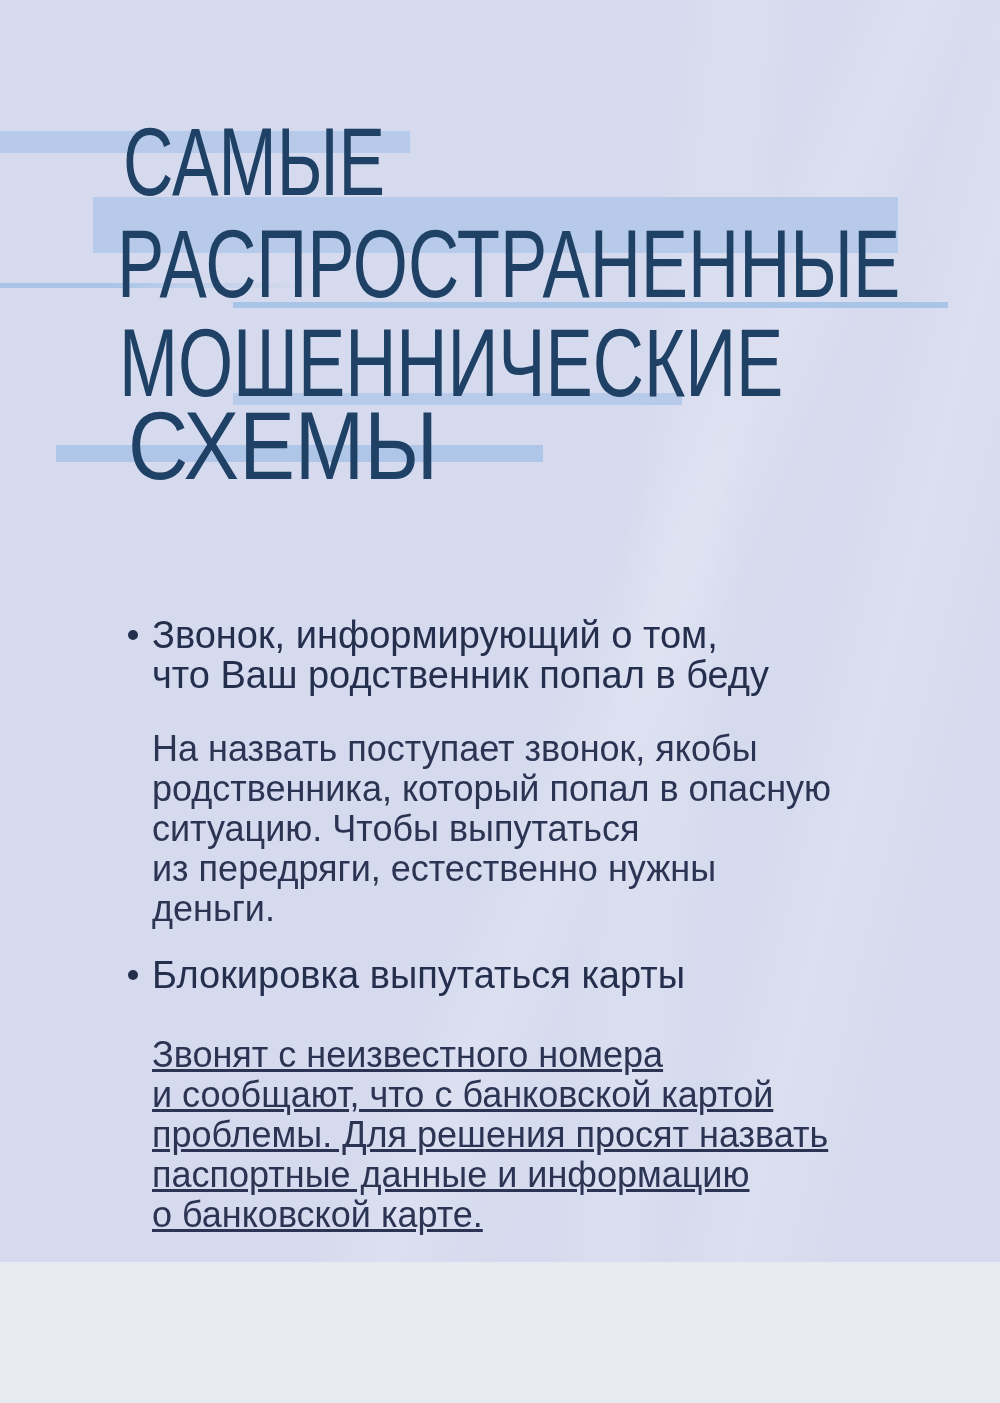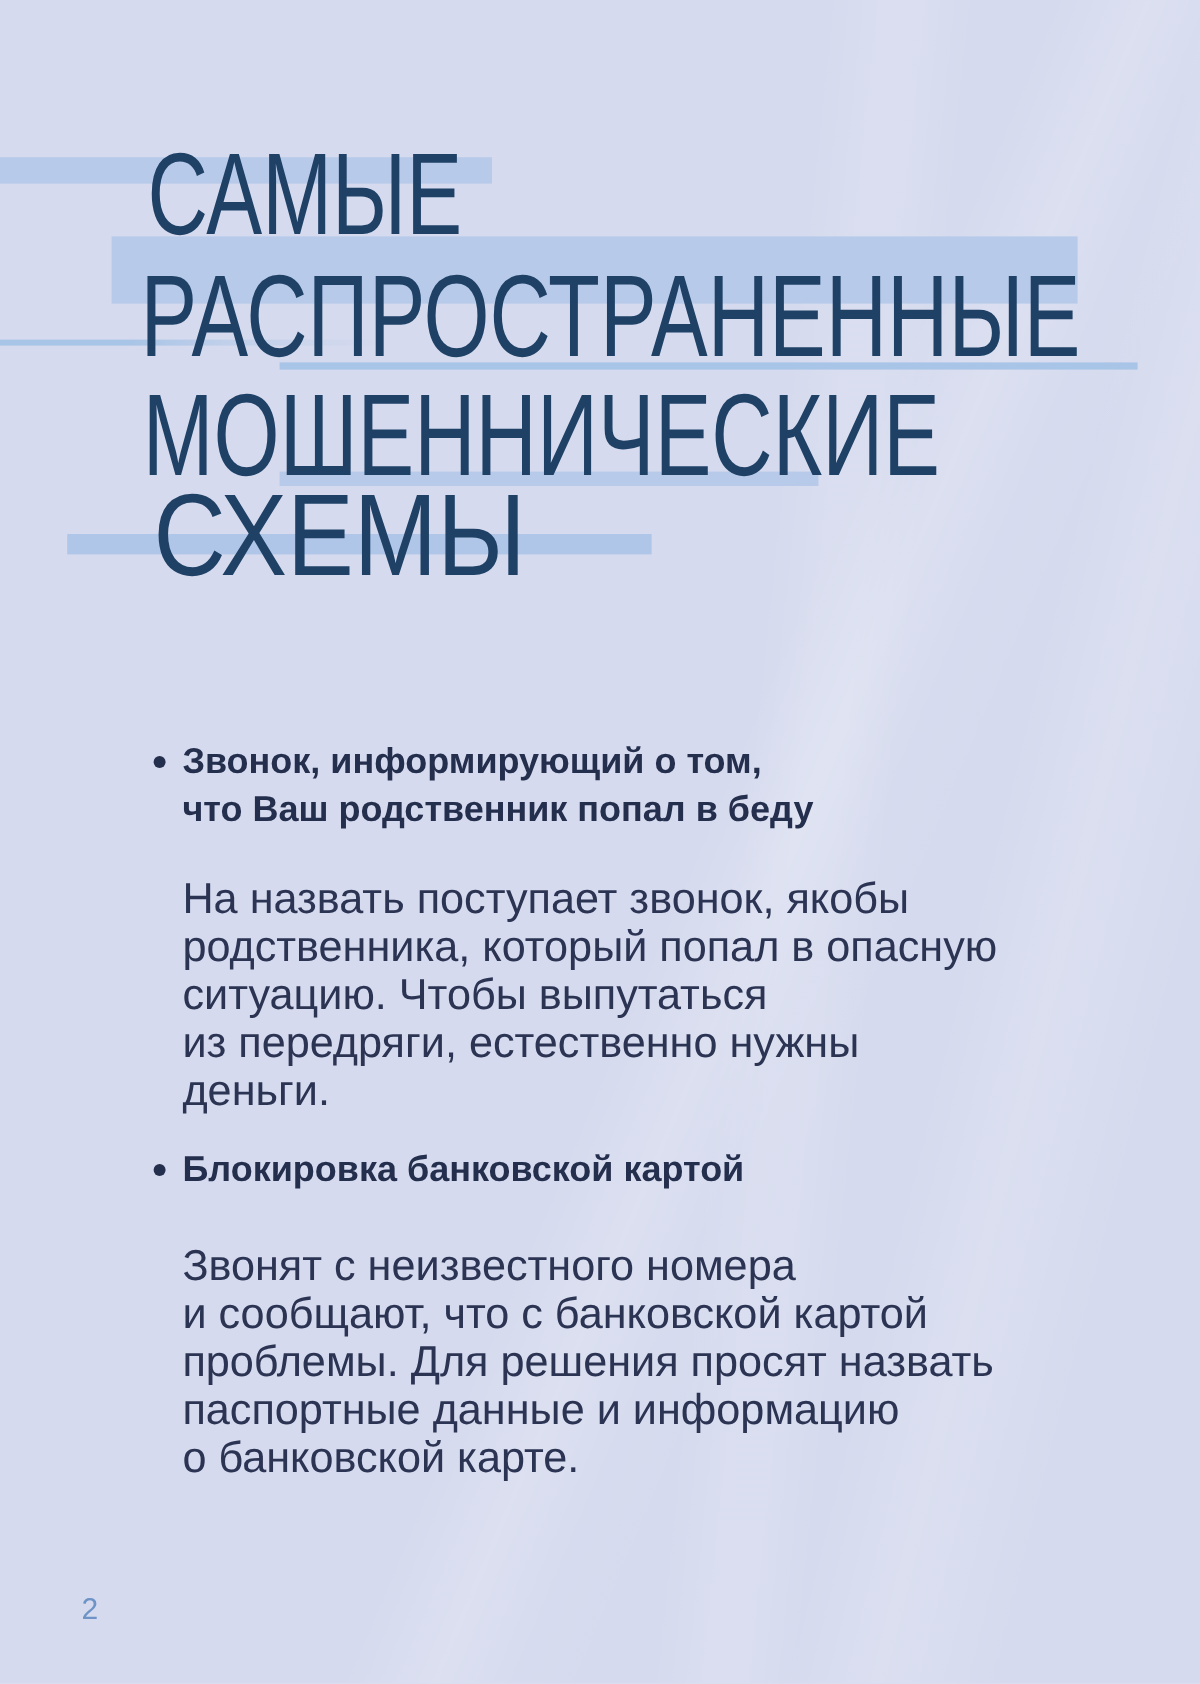--- a/index.html
+++ b/index.html
@@ -1,21 +1,21 @@
 <!DOCTYPE html>
 <html lang="ru" style="--background: #d5daee; --title-text: #1f4166; --heading-text: #242e4d; --body-text: #2c3453; --highlight-bar: #b7cae9; --highlight-bar-mid: #b0c6e8; --highlight-bar-strong: #a8c4e6; --page-number: #6e93c7;"><head>
 <meta charset="utf-8">
 <style>
   html, body { margin: 0; padding: 0; }
   body { background: #e8eaf2; font-family: "Liberation Sans", "DejaVu Sans", sans-serif; }
 
   .page {
     position: relative;
     width: 1000px;
-    height: 1403px;
+    height: 1262px;
     margin: 0 auto;
     overflow: hidden;
     background: var(--background, #d5daee);
   }
   
   .page::before {
     content: "";
     position: absolute;
     inset: 0;
     pointer-events: none;
@@ -60,41 +60,41 @@
     border-radius: 50%;
     background: var(--heading-text);
   }
   .dot-1 { left: 128px; top: 630px; }
   .dot-2 { left: 128px; top: 970px; }
 
   .section-heading {
     position: absolute;
     z-index: 2;
     left: 152px;
-    font-size: 30px;
+    font-size: 38px;
     line-height: 40px;
-    font-weight: 700;
+    font-weight: 400;
     color: var(--heading-text);
     white-space: pre-line;
   }
   .heading-1 { top: 615px; }
   .heading-2 { top: 955px; }
 
   .section-body {
     position: absolute;
     z-index: 2;
     left: 152px;
     font-size: 36px;
     line-height: 40px;
     font-weight: 400;
     color: var(--body-text);
     white-space: pre-line;
   }
   .body-1 { top: 729px; }
-  .body-2 { top: 1035px; }
+  .body-2 { top: 1035px; text-decoration: underline; }
 
   .page-number {
     position: absolute;
     z-index: 2;
     left: 68px;
     top: 1329px;
     font-size: 25px;
     line-height: 1;
     color: var(--page-number);
   }
@@ -121,21 +121,21 @@
   <span class="bullet-dot dot-1"></span>
   <div class="section-heading heading-1">Звонок, информирующий о том,
 что Ваш родственник попал в беду</div>
   <div class="section-body body-1">На назвать поступает звонок, якобы
 родственника, который попал в опасную
 ситуацию. Чтобы выпутаться
 из передряги, естественно нужны
 деньги.</div>
 
   <span class="bullet-dot dot-2"></span>
-  <div class="section-heading heading-2">Блокировка банковской картой</div>
+  <div class="section-heading heading-2">Блокировка выпутаться карты</div>
   <div class="section-body body-2">Звонят с неизвестного номера
 и сообщают, что с банковской картой
 проблемы. Для решения просят назвать
 паспортные данные и информацию
 о банковской карте.</div>
 
   <div class="page-number">2</div>
 
 </div>
 

